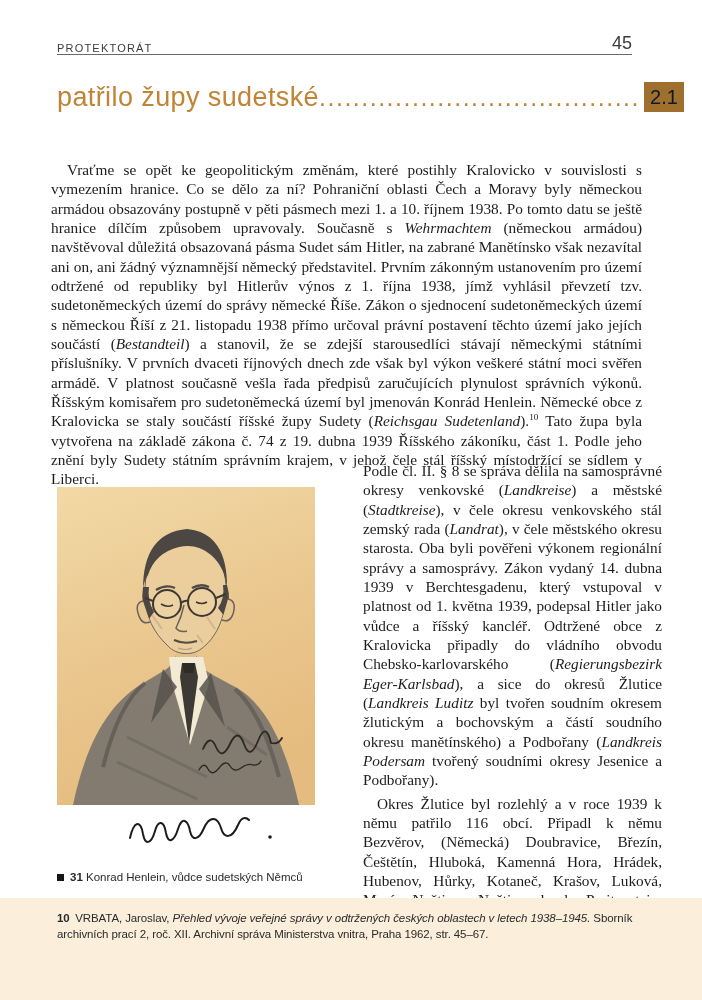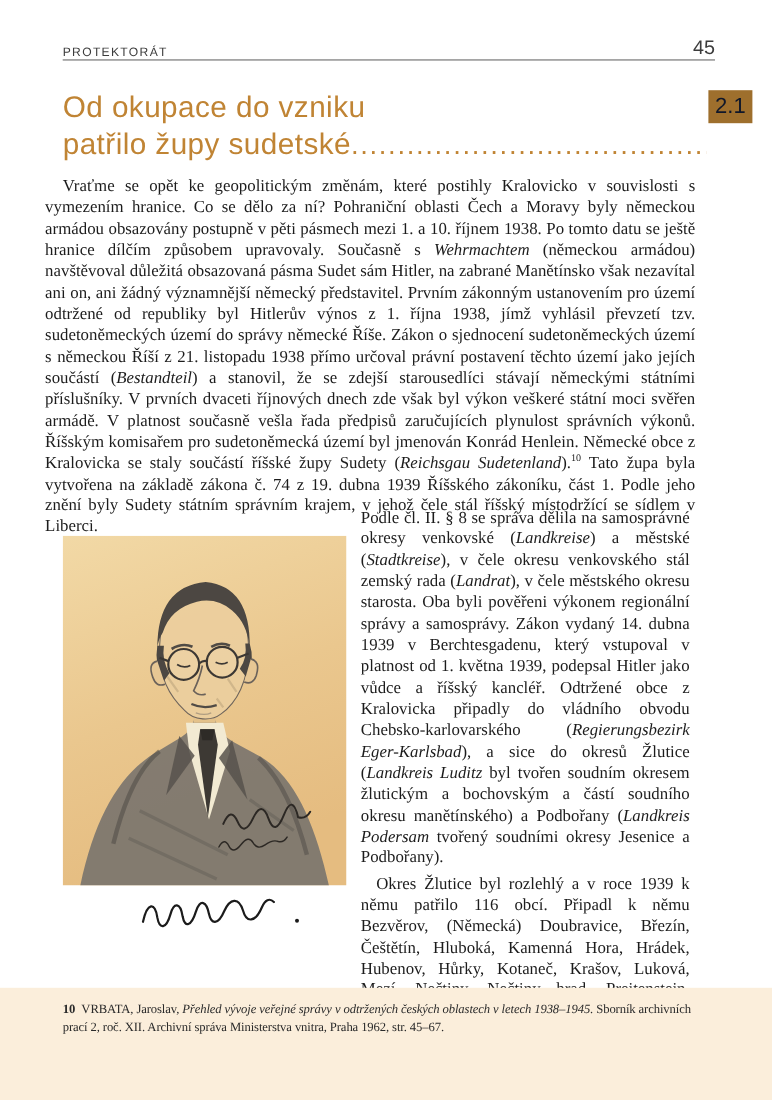--- a/index.html
+++ b/index.html
@@ -3,21 +3,21 @@
 <meta charset="utf-8">
 <style>
   html,body{margin:0;padding:0;background:#e8e8e8;}
   .page{
     position:relative;width:702px;height:1000px;margin:0 auto;
     background:#ffffff;overflow:hidden;
     font-family:"Liberation Serif", serif;color:#1c1c1c;
   }
   
   .header{
-    position:absolute;left:57px;right:52px;top:33px;height:21px;
+    position:absolute;left:57px;right:70px;top:33px;height:21px;
     display:flex;justify-content:space-between;align-items:flex-end;
     border-bottom:1px solid #6a6a6a;
     font-family:"Liberation Sans", sans-serif;
   }
   .header .section-label{font-size:11px;letter-spacing:1.2px;color:#3c3c3c;}
   .header .page-number{font-size:18px;color:#3c3c3c;}
   
   .chapter-title{
     position:absolute;left:57px;top:80px;width:585px;
     font-family:"Liberation Sans", sans-serif;font-weight:300;
@@ -26,21 +26,21 @@
   }
   .chapter-title .leader{letter-spacing:1.5px;font-size:25px;}
   .section-badge{
     position:absolute;right:18px;top:82px;width:40px;height:30px;
     background:var(--badge_bg,#9e6f2d);color:#0f172a;
     font-family:"Liberation Sans", sans-serif;font-weight:300;font-size:20px;
     display:flex;align-items:center;justify-content:center;
   }
   
   .intro{
-    position:absolute;left:41px;top:160px;width:591px;
+    position:absolute;left:51px;top:160px;width:591px;
     font-size:15.3px;line-height:19.33px;text-align:justify;
   }
   .intro .indent{display:inline-block;width:16px;}
   .it{font-style:italic;}
   .bd{font-weight:bold;}
   sup{font-size:.6em;line-height:0;vertical-align:super;}
   
   .figure-portrait{
     position:absolute;left:57px;top:487px;width:258px;height:318px;
   }
@@ -49,48 +49,47 @@
   }
   .figure-caption{
     position:absolute;left:57px;top:871px;width:280px;
     font-family:"Liberation Sans", sans-serif;font-size:11.5px;color:#2a2a2a;
     display:flex;align-items:center;gap:6px;
   }
   .caption-marker{width:7px;height:7px;background:#151515;flex:0 0 auto;}
   .caption-number{font-weight:bold;}
   
   .text-column{
-    position:absolute;left:328px;top:461px;width:299px;
+    position:absolute;left:363px;top:461px;width:299px;
     font-size:15.3px;line-height:19.33px;text-align:justify;
   }
   .text-column p{margin:0;}
   .text-column p + p{margin-top:4px;text-indent:14px;}
   
   .footnote-band{
     position:absolute;left:0;right:0;top:898px;height:102px;
     background:var(--footnote_bg,#fbeedb);
   }
   .footnote-text{
     position:absolute;left:57px;right:56px;top:13px;
-    font-family:Liberation Serif, serif;font-size:11.5px;
+    font-family:Liberation Sans, sans-serif;font-size:11.5px;
     line-height:15.5px;color:#2a2a2a;letter-spacing:-0.1px;
   }
 </style>
 </head>
 <body>
 
 <div class="page">
 
   <div class="header">
     <span class="section-label">PROTEKTORÁT</span>
     <span class="page-number">45</span>
   </div>
 
   <div class="chapter-title">
-    <div>Od okupace do vzniku</div>
     <div><span>patřilo župy sudetské</span><span class="leader">..........................................</span></div>
   </div>
   <div class="section-badge">2.1</div>
 
   <div class="intro"><span class="indent"></span><span><span>Vraťme se opět ke geopolitickým změnám, které postihly Kralovicko v souvislosti s vymezením hranice. Co se dělo za ní? Pohraniční oblasti Čech a Moravy byly německou armádou obsazovány postupně v pěti pásmech mezi 1. a 10. říjnem 1938. Po tomto datu se ještě hranice dílčím způsobem upravovaly. Současně s </span><span class="it">Wehrmachtem</span><span> (německou armádou) navštěvoval důležitá obsazovaná pásma Sudet sám Hitler, na zabrané Manětínsko však nezavítal ani on, ani žádný významnější německý představitel. Prvním zákonným ustanovením pro území odtržené od republiky byl Hitlerův výnos z 1. října 1938, jímž vyhlásil převzetí tzv. sudetoněmeckých území do správy německé Říše. Zákon o sjednocení sudetoněmeckých území s německou Říší z 21. listopadu 1938 přímo určoval právní postavení těchto území jako jejích součástí (</span><span class="it">Bestandteil</span><span>) a stanovil, že se zdejší starousedlíci stávají německými státními příslušníky. V prvních dvaceti říjnových dnech zde však byl výkon veškeré státní moci svěřen armádě. V platnost současně vešla řada předpisů zaručujících plynulost správních výkonů. Říšským komisařem pro sudetoněmecká území byl jmenován Konrád Henlein. Německé obce z Kralovicka se staly součástí říšské župy Sudety (</span><span class="it">Reichsgau Sudetenland</span><span>).</span><sup>10</sup><span> Tato župa byla vytvořena na základě zákona č. 74 z 19. dubna 1939 Říšského zákoníku, část 1. Podle jeho znění byly Sudety státním správním krajem, v jehož čele stál říšský místodržící se sídlem v Liberci.</span></span></div>
 
   <div class="figure-portrait">
     <svg width="258" height="318" viewBox="0 0 258 318" xmlns="http://www.w3.org/2000/svg">
       <defs>
         <linearGradient id="paper" x1="0" y1="0" x2="0.3" y2="1">
@@ -147,20 +146,24 @@
     </svg>
   </div>
 
   <svg class="figure-signature" width="160" height="42" viewBox="0 0 160 42" xmlns="http://www.w3.org/2000/svg">
     <g stroke="#1b1b1b" stroke-width="2" fill="none" stroke-linecap="round">
       <path d="M8 28 c 4 -18 11 -18 13 -4 c 2 11 8 11 12 -3 c 3 -11 9 -11 11 2 c 2 11 8 9 12 -4 c 4 -13 10 -9 12 2 c 2 9 8 11 14 -3 c 5 -11 13 -13 17 0 c 3 11 11 11 17 -3 c 3 -7 7 -9 11 -5"></path>
       <circle cx="148" cy="27" r="1.8" fill="#1b1b1b" stroke="none"></circle>
     </g>
   </svg>
 
+  <div class="figure-caption">
+    <span class="caption-marker"></span>
+    <span><span class="caption-number">31</span> <span>Konrad Henlein, vůdce sudetských Němců</span></span>
+  </div>
 
   <div class="text-column">
     <p><span>Podle čl. II. § 8 se správa dělila na samosprávné okresy venkovské (</span><span class="it">Landkreise</span><span>) a městské (</span><span class="it">Stadtkreise</span><span>), v čele okresu venkovského stál zemský rada (</span><span class="it">Landrat</span><span>), v čele městského okresu starosta. Oba byli pověřeni výkonem regionální správy a samosprávy. Zákon vydaný 14. dubna 1939 v Berchtesgadenu, který vstupoval v platnost od 1. května 1939, podepsal Hitler jako vůdce a říšský kancléř. Odtržené obce z Kralovicka připadly do vládního obvodu Chebsko-karlovarského (</span><span class="it">Regierungsbezirk Eger-Karlsbad</span><span>), a sice do okresů Žlutice (</span><span class="it">Landkreis Luditz</span><span> byl tvořen soudním okresem žlutickým a bochovským a částí soudního okresu manětínského) a Podbořany (</span><span class="it">Landkreis Podersam</span><span> tvořený soudními okresy Jesenice a Podbořany).</span></p>
     <p><span>Okres Žlutice byl rozlehlý a v roce 1939 k němu patřilo 116 obcí. Připadl k němu Bezvěrov, (Německá) Doubravice, Březín, Češtětín, Hluboká, Kamenná Hora, Hrádek, Hubenov, Hůrky, Kotaneč, Krašov, Luková, Mezí, Nečtiny, Nečtiny hrad, Preitenstein, Potok, Rabštejn nad Střelou,</span></p>
   </div>
 
   <div class="footnote-band">
     <div class="footnote-text"><span class="bd">10</span><span> VRBATA, Jaroslav, </span><span class="it">Přehled vývoje veřejné správy v odtržených českých oblastech v letech 1938–1945.</span><span> Sborník archivních prací 2, roč. XII. Archivní správa Ministerstva vnitra, Praha 1962, str. 45–67.</span></div>
   </div>
 

